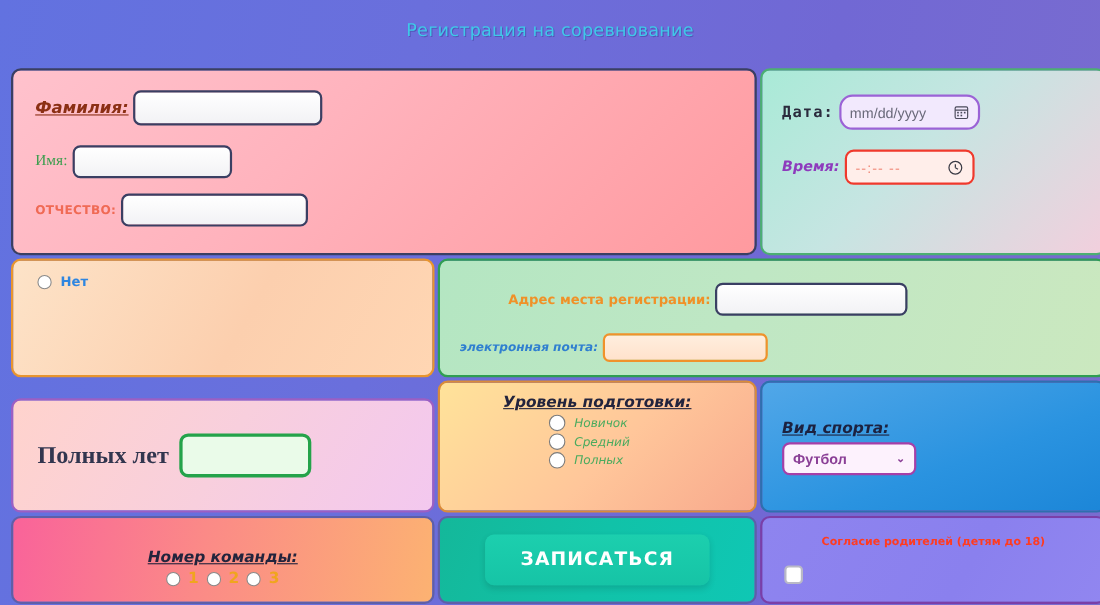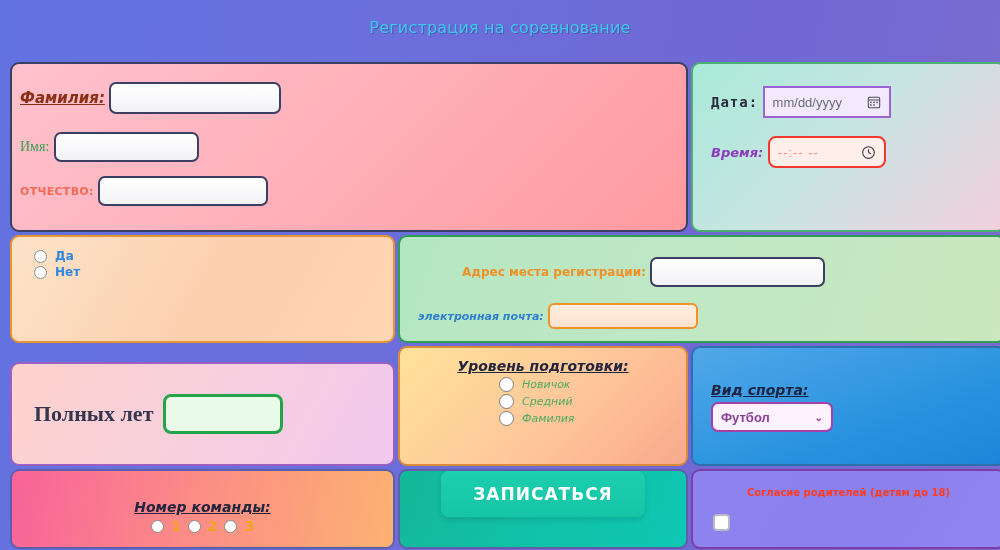--- a/index.html
+++ b/index.html
@@ -47,21 +47,21 @@
     position: relative;
     overflow: hidden;
   }
 
   
   .panel-name {
     grid-column: 1 / span 2;
     grid-row: 1;
     background: linear-gradient(135deg, #ffc2cd 0%, #ffb3bd 40%, #ff9a9f 100%);
     border: 2px solid #3a3f63;
-    padding: 18px 8px;
+    padding: 18px 20px;
   }
   .panel-datetime {
     grid-column: 3;
     grid-row: 1;
     background: linear-gradient(135deg, #a9ead7 0%, #c6e5e2 45%, #f2cfdd 100%);
     border: 2px solid #4caf72;
     padding: 22px 18px;
   }
 
   
@@ -117,21 +117,21 @@
     border: 2px solid #5e5fa8;
     padding: 22px 14px;
     text-align: center;
   }
   .panel-submit {
     grid-column: 2;
     grid-row: 4;
     background: linear-gradient(110deg, #14b89a 0%, #11c2a8 50%, #0fc7b4 100%);
     border: 2px solid #5e5fa8;
     display: flex;
-    align-items: flex-start;
+    align-items: center;
     justify-content: center;
   }
   .panel-consent {
     grid-column: 3;
     grid-row: 4;
     background: linear-gradient(120deg, #8e84ef 0%, #8a80ee 60%, #9186f0 100%);
     border: 2px solid #7a3fa8;
     padding: 8px 14px;
     position: relative;
   }
@@ -261,21 +261,21 @@
     font-size: 15px;
   }
 
   .date-box {
     display: inline-flex;
     align-items: center;
     justify-content: space-between;
     width: 128px;
     height: 32px;
     border: 2px solid #9b63d6;
-    border-radius: 0;
+    border-radius: 12px;
     background: #f2e9fd;
     padding: 0 8px;
     vertical-align: middle;
     font-family: "Liberation Sans", sans-serif;
     font-size: 13px;
     color: #6a6a7a;
   }
   .time-box {
     display: inline-flex;
     align-items: center;
@@ -449,24 +449,20 @@
             <line x1="8" y1="8" x2="10.6" y2="9.4" stroke="#3a3a45" stroke-width="1.2"></line>
           </svg>
         </span>
       </span>
     </div>
   </div>
 
   <div class="panel panel-lastyear">
     <div class="radio-row">
       <span class="radio"></span>
-      <span class="radio-label-blue">Да</span>
-    </div>
-    <div class="radio-row">
-      <span class="radio"></span>
       <span class="radio-label-blue">Нет</span>
     </div>
   </div>
 
   <div class="panel panel-address">
     <div class="addr-row-1">
       <span class="lbl-address">Адрес места регистрации:</span>
       <input class="txt txt-address" type="text" value="" style="">
     </div>
     <div>
@@ -486,21 +482,21 @@
       <div class="radio-row">
         <span class="radio radio-lg"></span>
         <span class="radio-label-green">Новичок</span>
       </div>
       <div class="radio-row">
         <span class="radio radio-lg"></span>
         <span class="radio-label-green">Средний</span>
       </div>
       <div class="radio-row">
         <span class="radio radio-lg"></span>
-        <span class="radio-label-green">Фамилия</span>
+        <span class="radio-label-green">Полных</span>
       </div>
     </div>
   </div>
 
   <div class="panel panel-sport">
     <span class="lbl-sport">Вид спорта:</span>
     <div class="sport-select">
       <span>Футбол</span>
       <span class="chev">⌄</span>
     </div>

